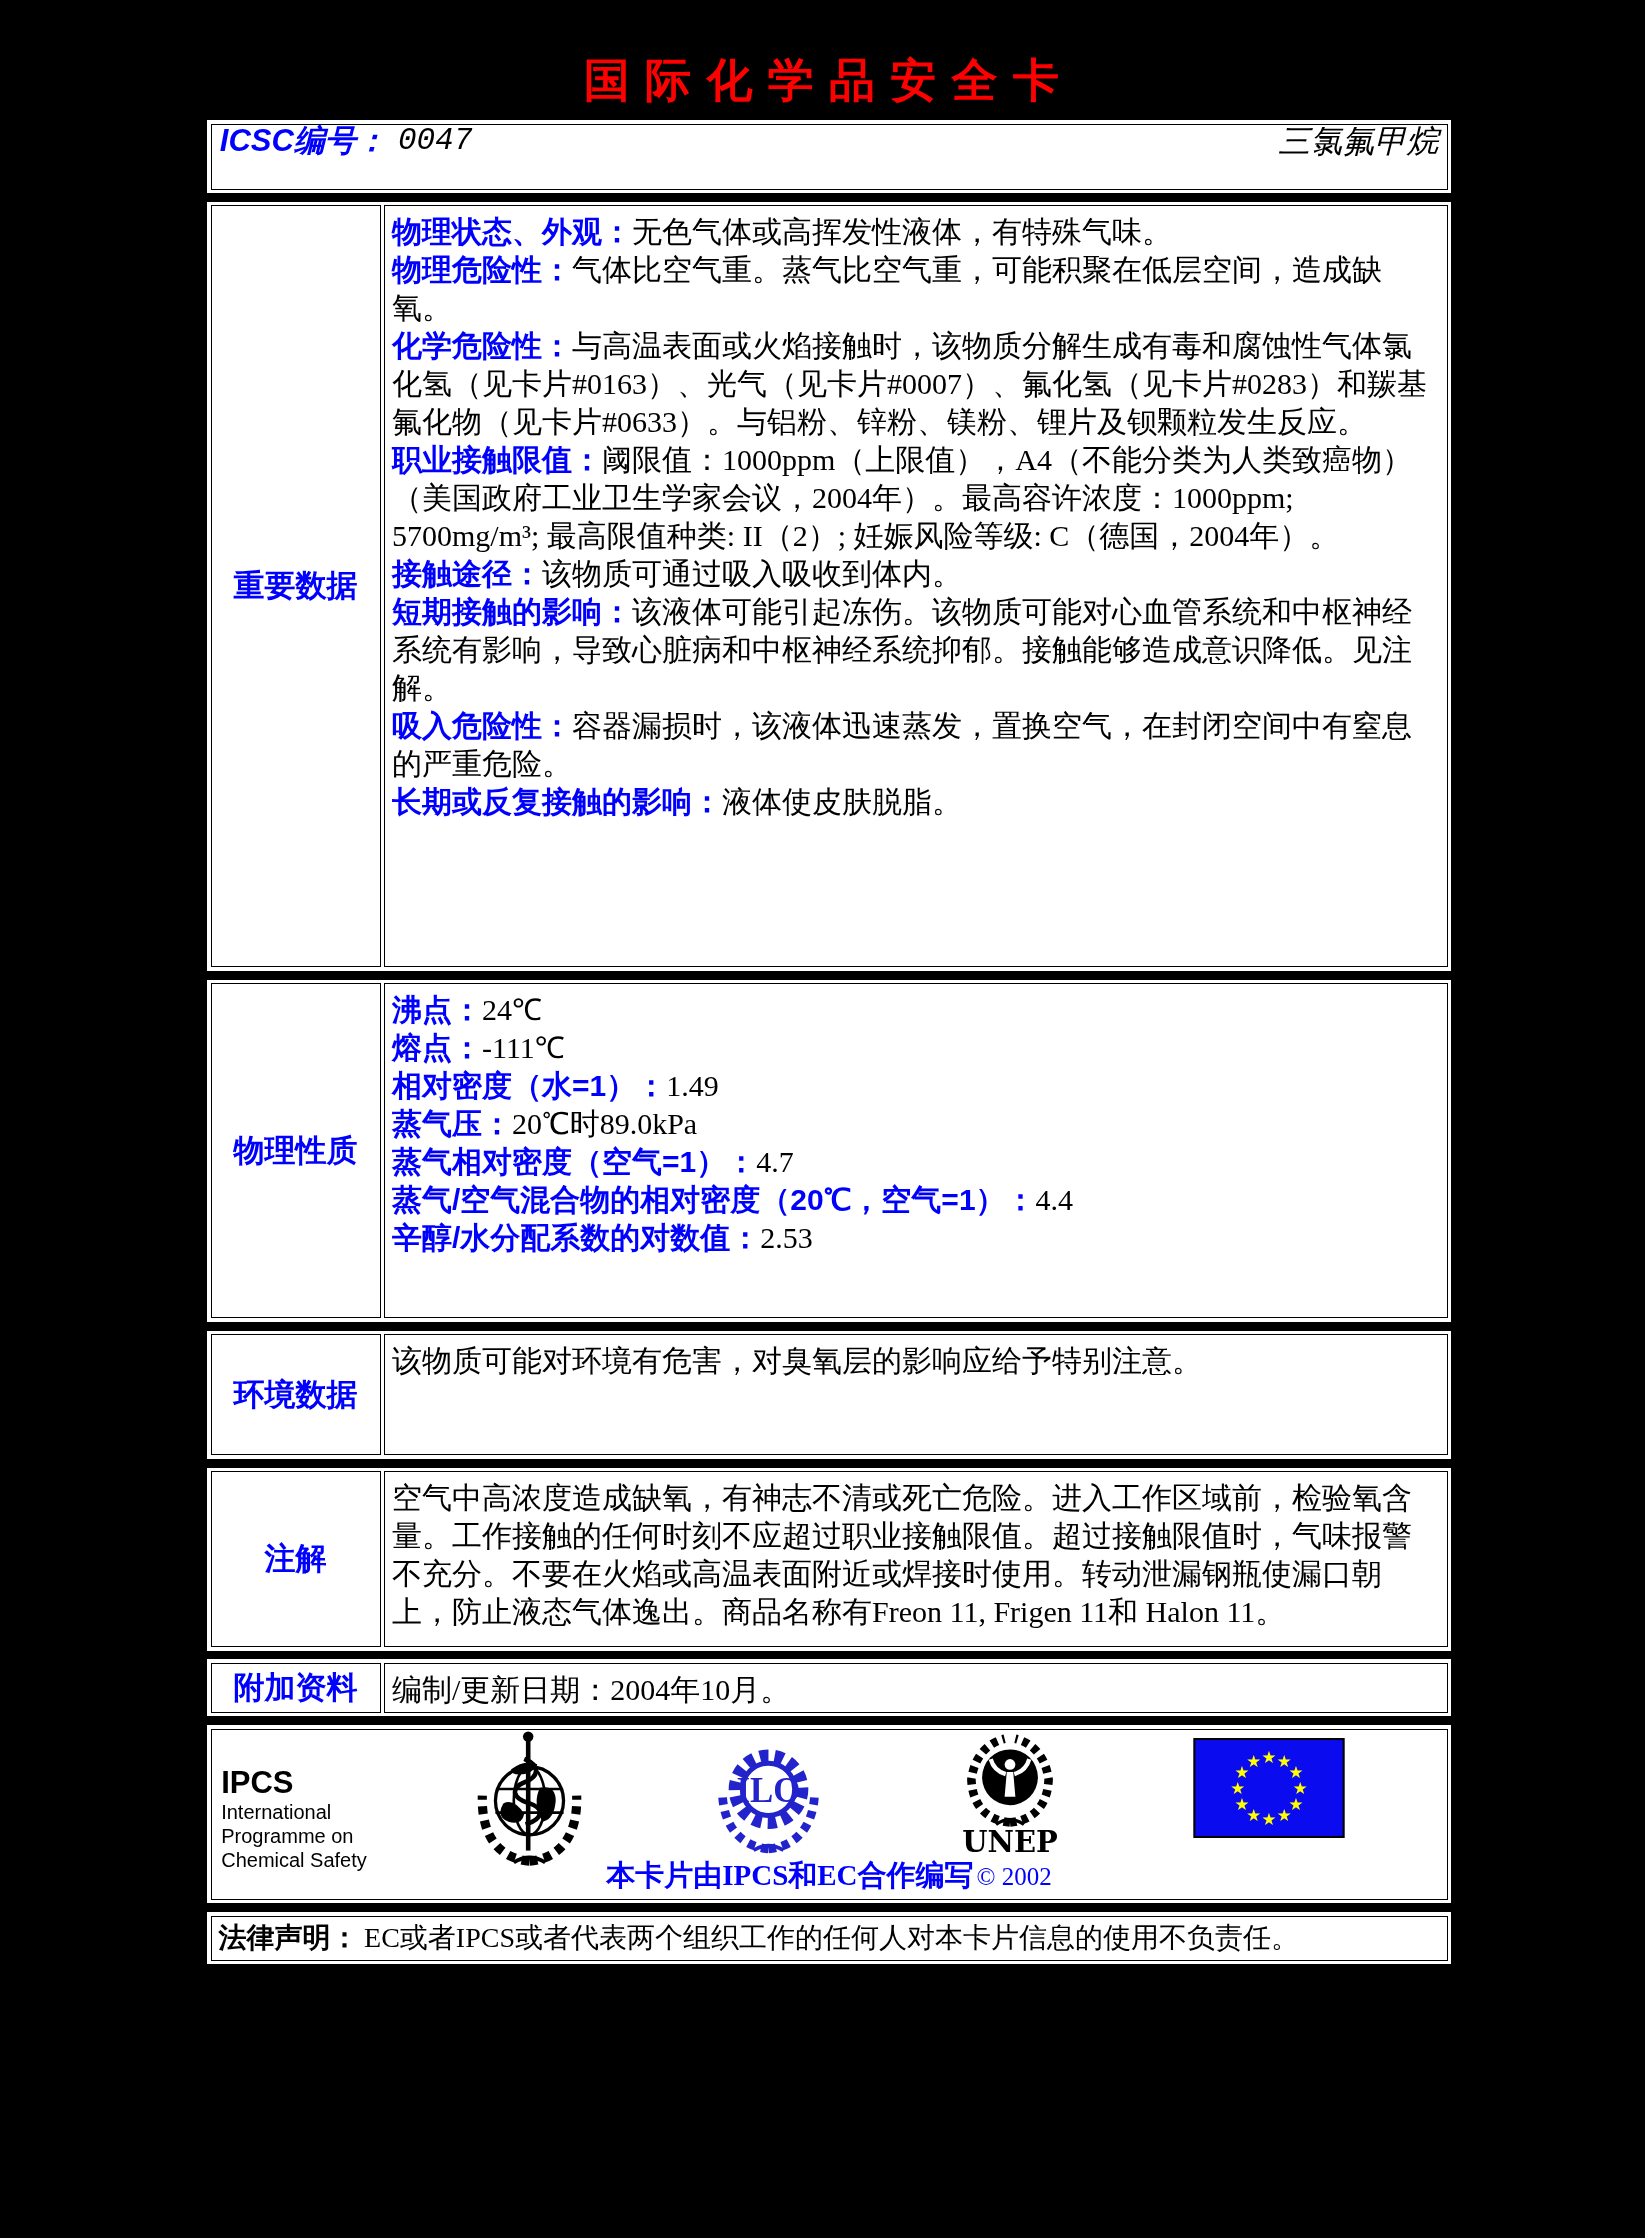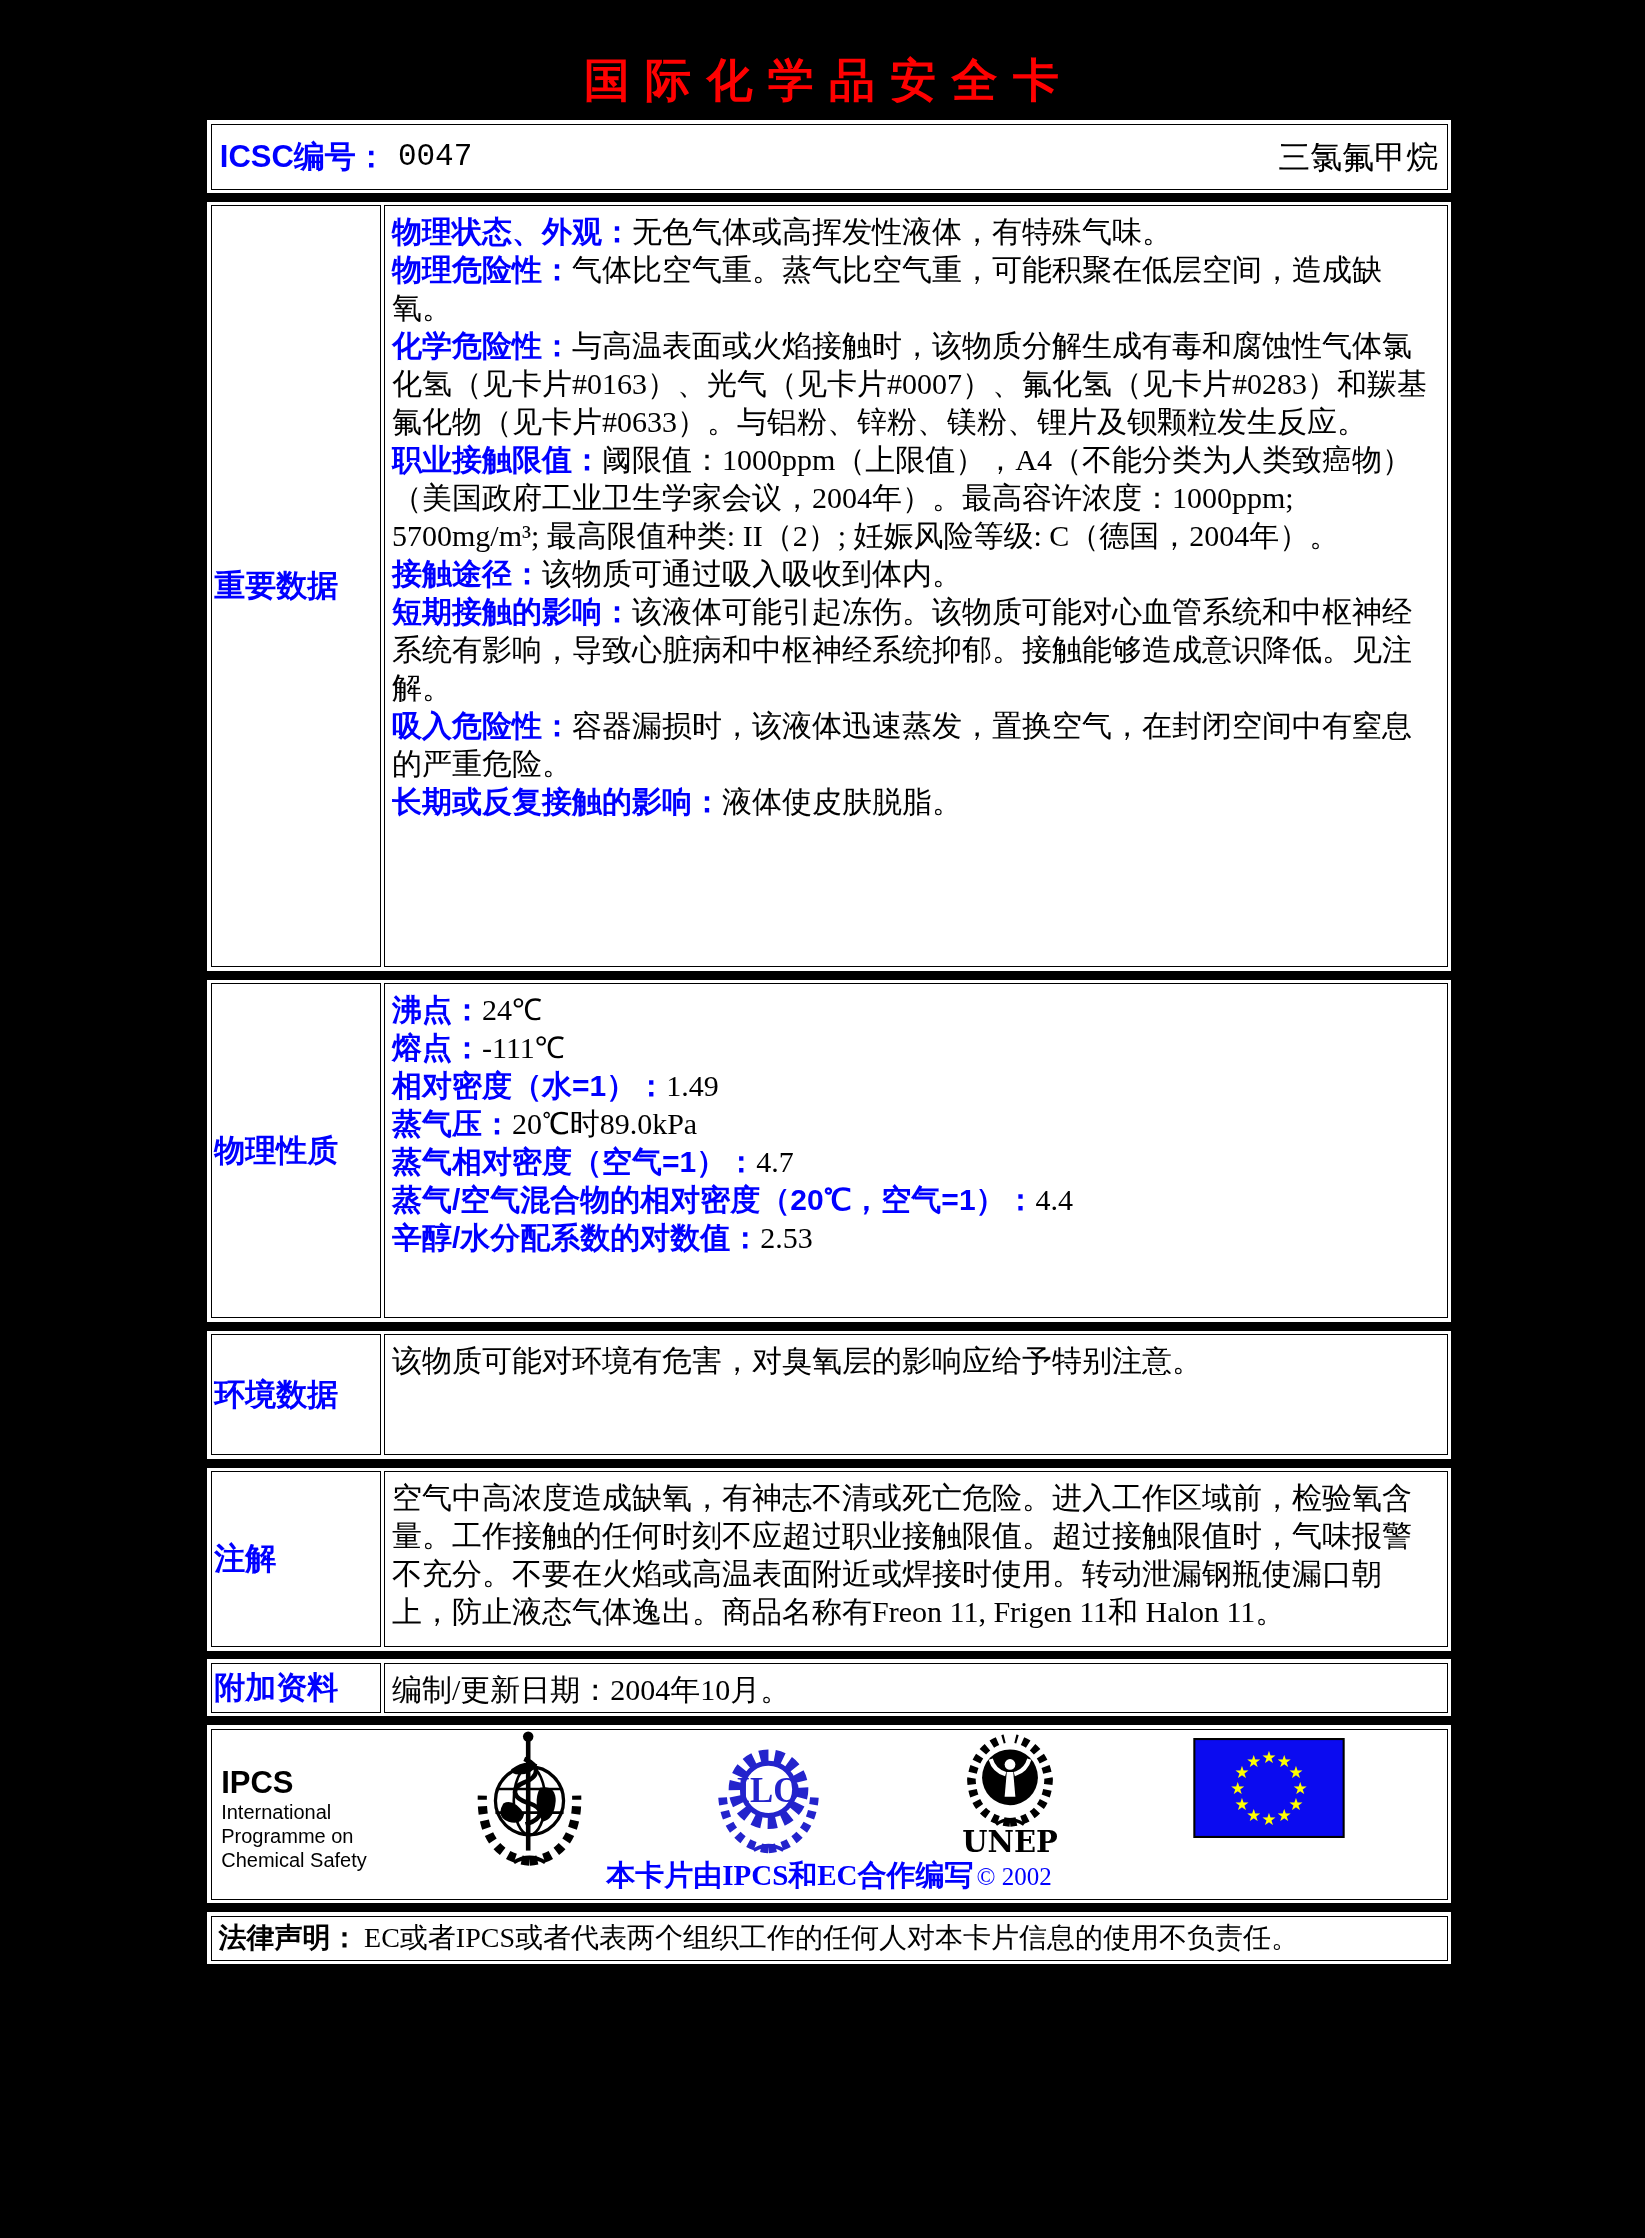--- a/index.html
+++ b/index.html
@@ -26,29 +26,29 @@
   .h-header { height:77px; }
   .h-imp    { height:773px; }
   .h-phys   { height:346px; }
   .h-env    { height:132px; }
   .h-notes  { height:187px; }
   .h-add    { height:61px; }
   .h-logos  { height:182px; }
   .h-legal  { height:56px; }
 
   .header-cell {
-    flex:1; display:flex; align-items:center; padding:0 8.3px;
-    font-size:31px; line-height:1;
+    flex:1; display:flex; align-items:flex-start; padding:0 8.3px;
+    font-size:31px; line-height:1;font-style:italic;
   }
   .icsc-label { color:#0000ff; font-weight:bold; font-family:"Liberation Sans", sans-serif; }
   .icsc-num  { margin-left:11px; font-family:"Liberation Mono", monospace; }
   .chem-name { margin-left:auto; font-size:32px; }
 
   .label-cell {
-    width:170px; flex:none; display:flex; align-items:center; justify-content:flex-start;
+    width:170px; flex:none; display:flex; align-items:center; justify-content:center;
     text-align:center; padding:2.8px;
   }
   .label-text {
     color:#0000ff; font-weight:bold; font-size:31px;
     font-family:"Liberation Sans", sans-serif;
   }
   .content-cell {
     flex:1; padding:7px 7px; font-size:30px; line-height:38px;
   }
   .fitem { display:block; }

